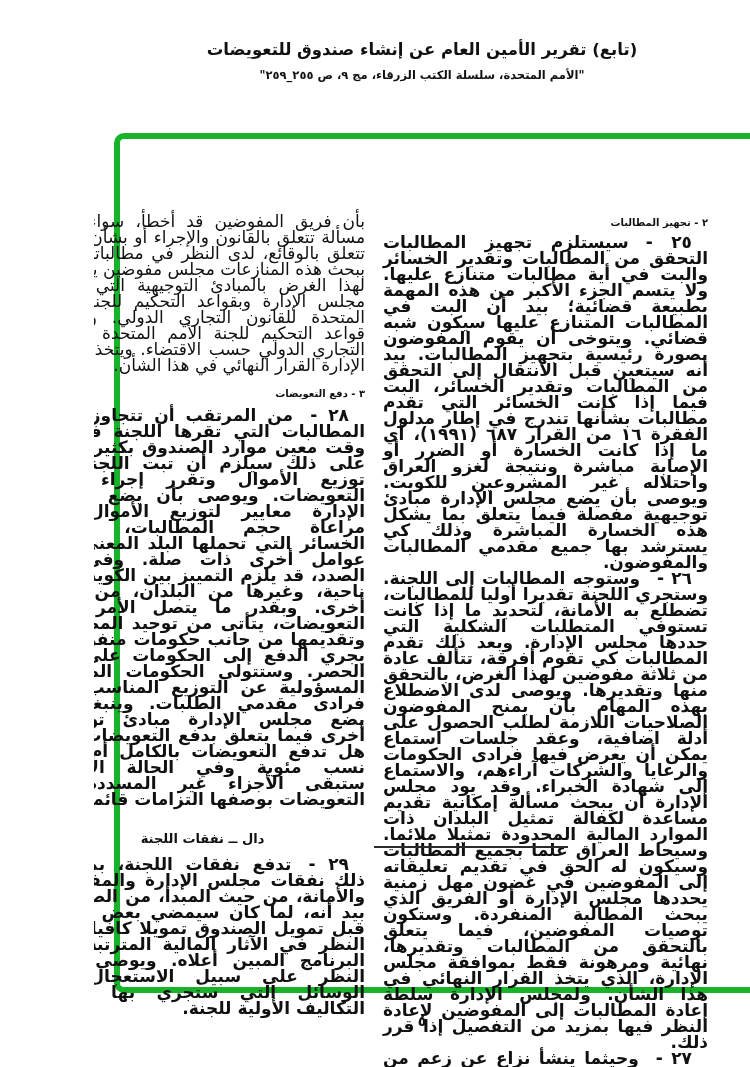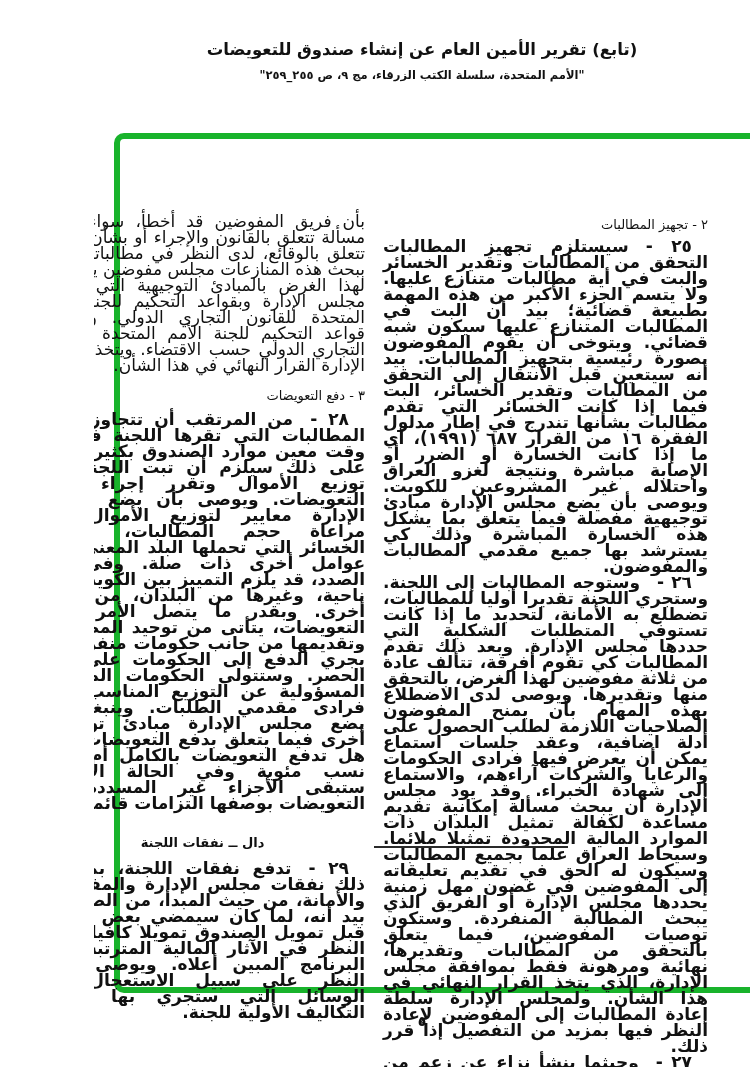--- a/index.html
+++ b/index.html
@@ -61,22 +61,22 @@
   .col p {
     margin: 0;
     font-size: 17px;
     line-height: 16px;
     text-align: justify;
     direction: rtl;
   }
   .col p.num-para { text-indent: 16px; font-weight: bold; }
   .section-heading {
     margin: 0 0 6px 0;
-    font-size: 13px;
-    font-weight: 400;
+    font-size: 10px;
+    font-weight: 700;
     direction: rtl;
   }
   .section-heading.spaced { margin-top: 15px; margin-bottom: 8px; }
   .subsection-heading {
     margin: 24px 0 10px 0;
     font-size: 13px;
     font-weight: 700;
     text-align: center;
     direction: rtl;
   }

